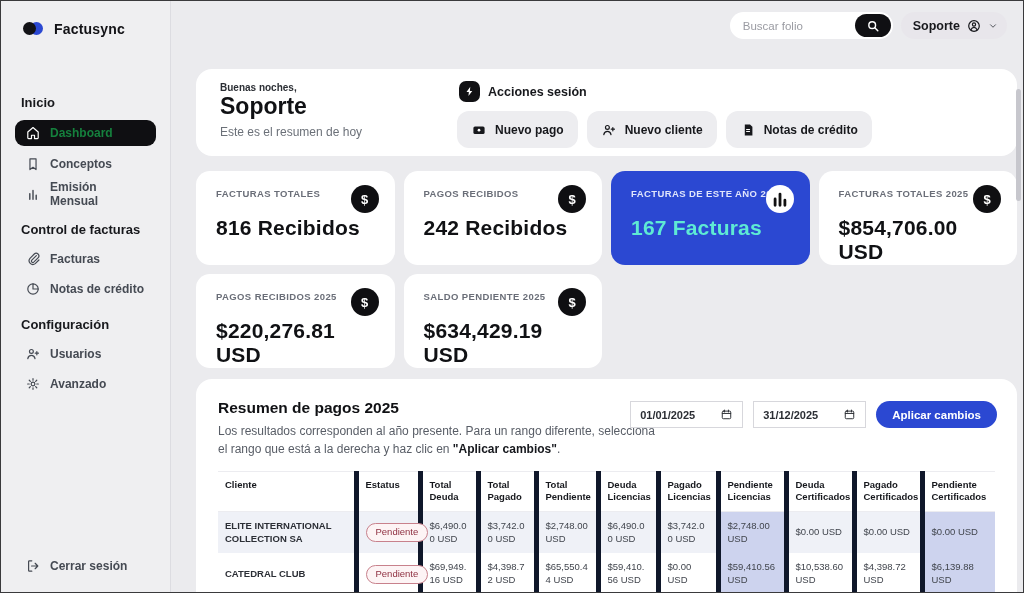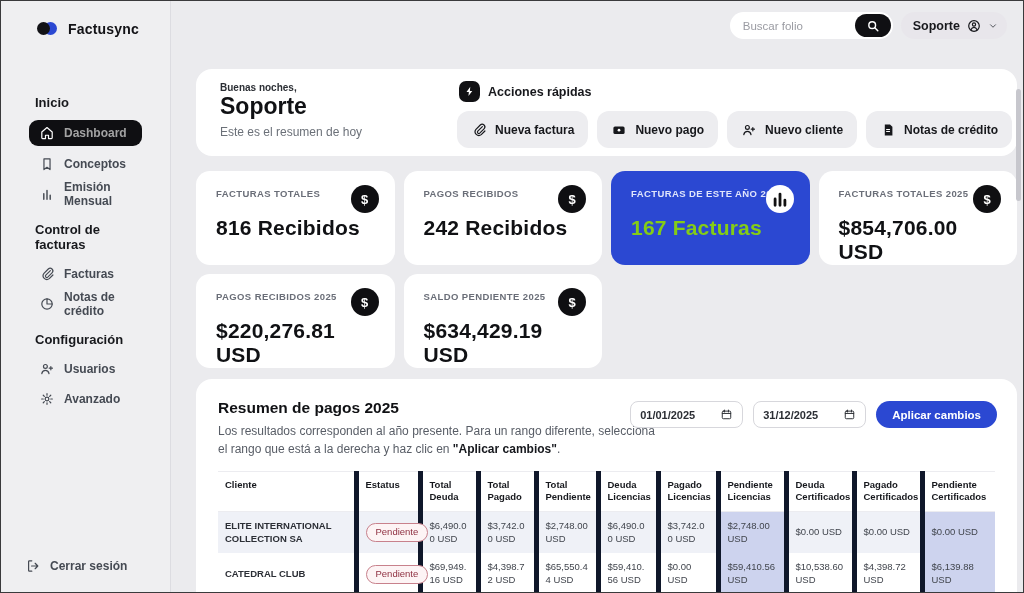--- a/index.html
+++ b/index.html
@@ -1,33 +1,33 @@
 <!DOCTYPE html>
 <html><head>
 <meta charset="utf-8">
 <style>
   * { margin:0; padding:0; box-sizing:border-box; }
   html,body { background:#d9d9db; }
   body { font-family:"Liberation Sans","DejaVu Sans",sans-serif; }
   .app { position:relative; width:1024px; height:593px; background:#ebebee; overflow:hidden; border:1px solid #3a3a3c; }
 
   
-  .sidebar { position:absolute; left:0; top:0; bottom:0; width:170px; background:#efeff1; border-right:1px solid #dcdce1; padding:20px 28px; }
+  .sidebar { position:absolute; left:0; top:0; bottom:0; width:170px; background:#efeff1; border-right:1px solid #dcdce1; padding:20px 14px; }
   .logo { display:flex; align-items:center; gap:9px; margin-left:8px; }
   .logo-mark { position:relative; width:22px; height:14px; }
   .logo-mark i { position:absolute; top:0; width:13px; height:13px; border-radius:50%; }
   .logo-mark i.b1 { left:0; background:#121216; z-index:2; }
   .logo-mark i.b2 { left:7px; background:#2b48d2; z-index:1; }
   .logo-name { font-size:14px; font-weight:700; color:#121216; letter-spacing:.2px; }
   .sb-sections { margin-top:58px; }
   .sb-title { font-size:13px; font-weight:700; color:#17181c; margin:16px 0 10px 6px; }
   .sb-title:first-child { margin-top:4px; }
   .sb-item { display:flex; align-items:center; gap:9px; height:24px; margin:0 0 6px 0; padding:0 10px; border-radius:9px; font-size:12px; font-weight:600; color:#454a53; cursor:pointer; }
   .sb-item .ic { color:#454a53; }
-  .sb-item.active { background:#0f0f12; color:#a3a3a3; height:26px; }
+  .sb-item.active { background:#0f0f12; color:#15803d; height:26px; }
   .sb-item.active .ic { color:#ffffff; }
   .logout { position:absolute; left:14px; bottom:18px; display:flex; align-items:center; gap:9px; padding:0 10px; font-size:12px; font-weight:600; color:#454a53; cursor:pointer; }
 
   .ic { display:inline-flex; width:16px; height:16px; flex:0 0 auto; }
   .ic svg { width:100%; height:100%; }
 
   
   .topbar { position:absolute; top:11px; right:16px; display:flex; align-items:center; gap:8px; }
   .search-wrap { position:relative; width:163px; height:27px; }
   .search-wrap input { width:100%; height:100%; border:none; outline:none; border-radius:14px; background:#ffffff; padding:0 42px 0 13px; font-size:11.5px; color:#333; font-family:inherit; }
@@ -54,30 +54,30 @@
   .qa-btn .ic { color:#17181c; }
 
   
   .stats { position:absolute; left:195px; top:170px; width:821px; display:grid; grid-template-columns:repeat(4,1fr); gap:9px; }
   .stat { position:relative; background:#fff; border-radius:14px; height:94px; padding:17px 20px; cursor:pointer; }
   .stat-label { font-size:9.5px; font-weight:700; letter-spacing:.4px; color:#6a6e78; text-transform:uppercase; }
   .stat-value { font-size:21px; font-weight:800; color:#101114; margin-top:17px; letter-spacing:.2px; }
   .stat-badge { position:absolute; top:14px; right:16px; width:28px; height:28px; border-radius:50%; background:#0f0f12; color:#fff; display:flex; align-items:center; justify-content:center; font-size:13px; font-weight:800; }
   .stat.blue { background:#2b48d2; }
   .stat.blue .stat-label { color:#dfe4fb; }
-  .stat.blue .stat-value { color:#84cc16; }
+  .stat.blue .stat-value { color:#5eead4; }
   .stat.blue .stat-badge { background:#ffffff; color:#111; }
 
   
   .card-summary { position:absolute; left:195px; top:378px; width:821px; height:260px; padding:20px 22px; }
   .sum-title { font-size:15.5px; font-weight:800; color:#101114; }
   .sum-desc { width:438px; font-size:12px; color:#585d66; line-height:1.5; margin-top:5px; }
   .sum-desc b { color:#16181d; }
   .sum-controls { position:absolute; top:22px; right:20px; display:flex; align-items:center; gap:10px; }
-  .date-box { width:113px; height:27px; border:1px solid #d7d7dc; border-radius:8px; background:#fff; display:flex; align-items:center; justify-content:space-between; padding:0 9px; font-size:11px; font-weight:600; color:#2b2e34; cursor:pointer; }
+  .date-box { width:113px; height:27px; border:1px solid #d7d7dc; border-radius:0; background:#fff; display:flex; align-items:center; justify-content:space-between; padding:0 9px; font-size:11px; font-weight:600; color:#2b2e34; cursor:pointer; }
   .date-box .ic { width:13px; height:13px; color:#2b2e34; }
   .apply-btn { height:27px; border:none; border-radius:14px; background:#2b48d2; color:#fff; font-size:11.5px; font-weight:600; padding:0 16px; font-family:inherit; cursor:pointer; }
 
   table { width:100%; border-collapse:collapse; table-layout:fixed; margin-top:13px; }
   th { font-size:9.5px; font-weight:700; color:#16181d; text-align:left; padding:7px 7px; border-top:1px solid #ececf0; border-bottom:1px solid #ececf0; vertical-align:top; line-height:1.3; }
   td { font-size:9.5px; color:#41454d; padding:8px 7px; vertical-align:middle; line-height:1.35; word-wrap:break-word; }
   th + th, td + td { border-left:5px solid #0f172a; }
   tr.stripe td { background:#eff1f7; }
   td.hl { background:#cdd3ee !important; }
   td.cliente { font-weight:700; color:#2c2f36; font-size:9.5px; }
@@ -209,31 +209,23 @@
     <div class="greet-sub">Este es el resumen de hoy</div>
     <div class="quick">
       <div class="quick-head">
         <span class="bolt-chip">
             <span class="ic" id="bolt-ic">
               <svg viewBox="0 0 20 20" fill="none" stroke="currentColor" stroke-width="1.5" stroke-linecap="round" stroke-linejoin="round">
                 <path d="M11.2 2.8 5.4 10.8h3.6L8.4 17l5.9-7.8h-3.7z" fill="#fff" stroke="none"></path>
               </svg>
             </span>
           </span>
-        <span class="quick-title">Acciones rápidas</span>
+        <span class="quick-title">Acciones sesión</span>
       </div>
       <div class="qa-row" id="qa-row">
-          <div class="qa-btn">
-            <span class="ic">
-              <svg viewBox="0 0 20 20" fill="none" stroke="currentColor" stroke-width="1.5" stroke-linecap="round" stroke-linejoin="round">
-                <path d="M14.2 5.8 8.5 11.5a1.7 1.7 0 0 0 2.4 2.4l5.4-5.4a3.3 3.3 0 0 0-4.7-4.7L6.2 9.2a4.7 4.7 0 0 0 6.6 6.6l4.6-4.6"></path>
-              </svg>
-            </span>
-            <span>Nueva factura</span>
-          </div>
           <div class="qa-btn">
             <span class="ic">
               <svg viewBox="0 0 20 20" fill="none" stroke="currentColor" stroke-width="1.5" stroke-linecap="round" stroke-linejoin="round">
                 <rect x="3" y="5.5" width="14" height="9.5" rx="2" fill="currentColor" stroke="none"></rect>
                 <circle cx="10" cy="10.2" r="1.7" fill="#fff" stroke="none"></circle>
               </svg>
             </span>
             <span>Nuevo pago</span>
           </div>
           <div class="qa-btn">

